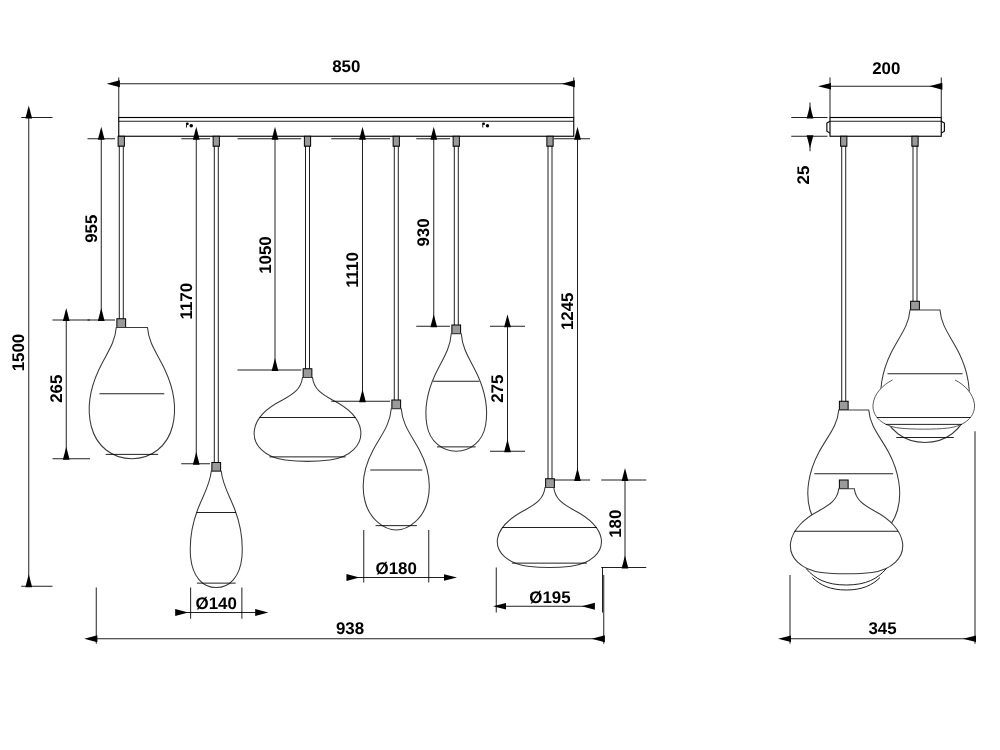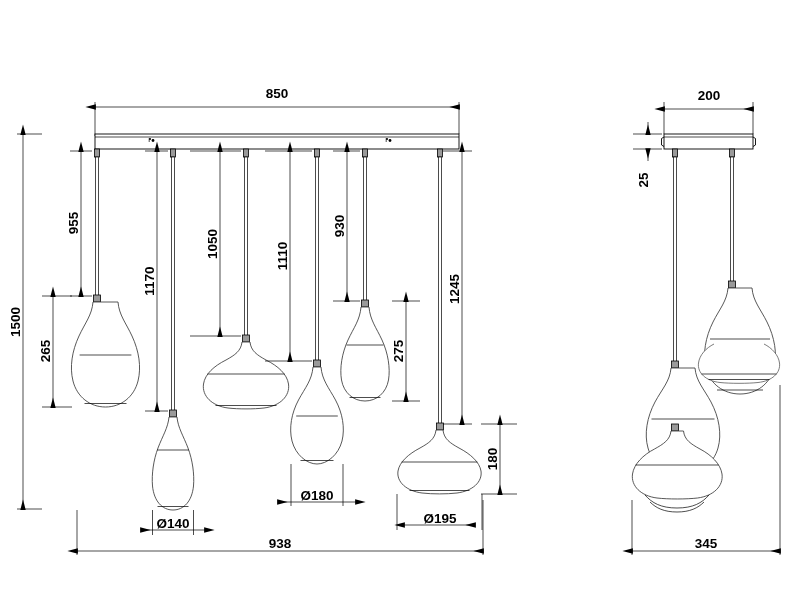--- a/index.html
+++ b/index.html
@@ -5,21 +5,21 @@
 <style>
   html,body{margin:0;padding:0;background:#ffffff;}
   body{
     width:800px;height:600px;
     font-family:"Liberation Sans", sans-serif;
     overflow:hidden;
     position:relative;
   }
   #drawing-root{
     position:absolute;inset:0;
-    width:800px;height:524px;margin-top:40px;
+    width:800px;height:524px;
   }
   svg#tech-drawing{display:block;width:800px;height:600px;background:#fff;}
 
   .ln{stroke:#000;stroke-width:0.9;fill:none;}
   .thin{stroke:#000;stroke-width:0.7;fill:none;}
   .dim{stroke:#000;stroke-width:0.7;fill:none;}
   .ext{stroke:#000;stroke-width:0.7;fill:none;}
   .glass{stroke:#3a3a3a;stroke-width:0.85;fill:#ffffff;}
   .glass-back{stroke:#5a5a5a;stroke-width:0.8;fill:#ffffff;}
   .cord{stroke:#000;stroke-width:0.7;fill:#ffffff;}

